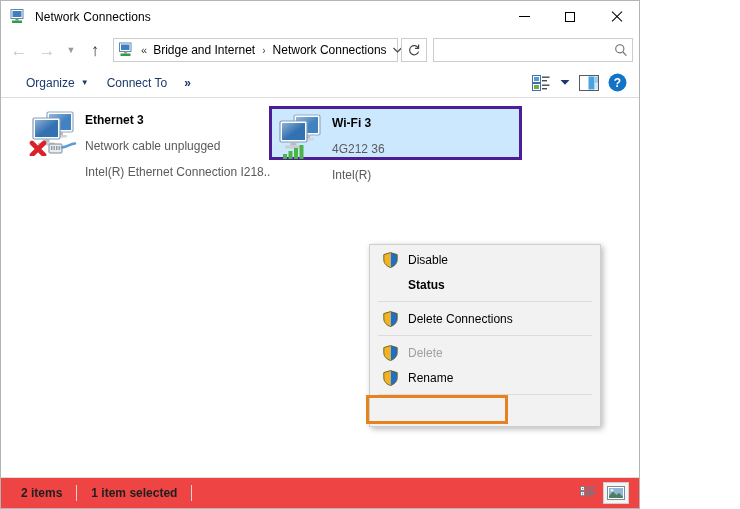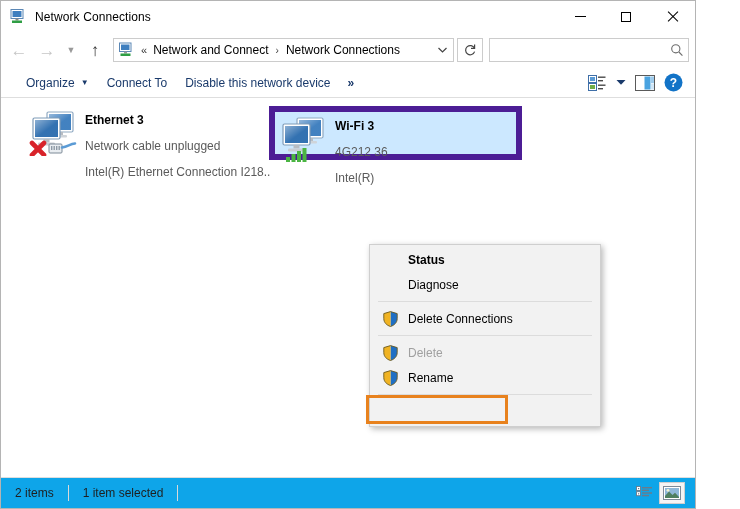--- a/index.html
+++ b/index.html
@@ -5,21 +5,21 @@
   * { box-sizing: border-box; }
   html, body {
     margin: 0; padding: 0;
     width: 740px; height: 509px;
     background: #ffffff;
     font-family: "Liberation Sans", sans-serif;
     overflow: hidden;
   }
   #window {
     position: absolute; left: 0; top: 0;
-    width: 696px; height: 509px;
+    width: 640px; height: 509px;
     background: #ffffff;
     border: 1px solid #b4b4b4;
     display: flex; flex-direction: column;
   }
 
   
   #titlebar {
     height: 31px; min-height: 31px;
     display: flex; align-items: center;
     background: #ffffff;
@@ -124,21 +124,21 @@
   }
   .conn-item {
     position: absolute; top: 8px;
     width: 250px; height: 54px;
     display: flex; align-items: flex-start;
     padding: 4px 4px 0 4px;
     cursor: default;
   }
   .conn-item.selected {
     background: #cce8ff;
-    border: 6px solid #4c1d95;
+    border: 3px solid #4c1d95;
   }
   .conn-icon { width: 50px; height: 46px; position: relative; flex: none; }
   .conn-text { margin-left: 6px; padding-top: 3px; overflow: hidden; }
   .conn-name { font-size: 12px; color: #000; font-weight: bold; white-space: nowrap; }
   .conn-sub {
     font-size: 12px; color: #5a5a5a; margin-top: 12px; white-space: nowrap;
   }
 
   
   #ctxmenu {
@@ -165,22 +165,23 @@
     width: 142px; height: 29px;
     border: 3px solid #e8821e;
     box-sizing: border-box;
     pointer-events: none;
   }
 
   
   #statusbar {
     height: 30px; min-height: 30px;
     display: flex; align-items: center;
-    background: #0ea5e9;
-    padding-left: 14px;
+    background: #ef4444;
+    padding-left: 20px;
+    font-weight: bold;
   }
   .st-txt { font-size: 12px; color: #1f1f1f; }
   .st-div { width: 1px; height: 16px; background: #d9d9d9; margin: 0 14px; }
   #st-right { margin-left: auto; display: flex; align-items: center; padding-right: 10px; }
   .st-viewbtn {
     width: 26px; height: 22px; display: flex; align-items: center; justify-content: center;
     cursor: default; margin-left: 2px;
   }
   .st-viewbtn.active { border: 1px solid #cfcfcf; background: #f4f4f4; }
 </style>
@@ -230,21 +231,21 @@
     <div id="crumbbox">
       <span id="crumb-icon">
         <svg width="16" height="16" viewBox="0 0 16 16">
           <rect x="0.5" y="1" width="11.5" height="8.5" fill="#ffffff" stroke="#5b87b5" stroke-width="1"></rect>
           <rect x="2" y="2.5" width="8.5" height="5.5" fill="#3f7fbf"></rect>
           <rect x="5" y="9.5" width="3" height="2" fill="#9a9a9a"></rect>
           <rect x="1.5" y="11.5" width="10" height="2.5" fill="#2f9e44"></rect>
         </svg>
       </span>
       <span class="crumb-dbl">«</span>
-      <span class="crumb-txt">Network and Connect</span>
+      <span class="crumb-txt">Bridge and Internet</span>
       <span class="crumb-sep">›</span>
       <span class="crumb-txt">Network Connections</span>
       <span id="crumb-drop">
         <svg width="9" height="6" viewBox="0 0 9 6">
             <path d="M0.5 1 L4.5 5 L8.5 1" stroke="#444" stroke-width="1.2" fill="none"></path>
           </svg>
       </span>
     </div>
 
     <div id="refreshbtn">
@@ -265,23 +266,20 @@
     </div>
   </div>
 
   <div id="toolbar">
     <div class="tbitem">
       <span>Organize</span>
       <span class="tb-caret">▼</span>
     </div>
     <div class="tbitem">
       <span>Connect To</span>
-    </div>
-    <div class="tbitem">
-      <span>Disable this network device</span>
     </div>
     <div class="tbitem" style="font-weight:bold;padding-left:8px;">
       <span>»</span>
     </div>
 
     <div id="tb-right">
       <div class="tbicon">
         <svg width="18" height="16" viewBox="0 0 18 16">
           <rect x="0.5" y="0.5" width="8" height="7" fill="#ffffff" stroke="#3f6fa8" stroke-width="1"></rect>
           <rect x="2" y="2" width="5" height="4" fill="#5b9bd5"></rect>
@@ -391,31 +389,37 @@
       </span>
       <span class="conn-text">
         <div class="conn-name">Wi-Fi 3</div>
         <div class="conn-sub">4G212 36</div>
         <div class="conn-sub">Intel(R)</div>
       </span>
     </div>
 
     <div id="ctxmenu">
 
+      <div class="mi">
+        <span class="mi-ico">
+          <svg width="15" height="16" viewBox="0 0 15 16">
+            <path d="M7.5 0.6 L14.2 2.6 L14.2 7.6 C14.2 11.6 11.2 14.4 7.5 15.5 L7.5 0.6 Z" fill="#1f6fc4"></path>
+            <path d="M7.5 0.6 L0.8 2.6 L0.8 7.6 C0.8 11.6 3.8 14.4 7.5 15.5 L7.5 0.6 Z" fill="#f0b323"></path>
+            <path d="M7.5 0.6 L14.2 2.6 L14.2 7.6 C14.2 11.6 11.2 14.4 7.5 15.5 C3.8 14.4 0.8 11.6 0.8 7.6 L0.8 2.6 Z" fill="none" stroke="#6b5a1e" stroke-width="0.9"></path>
+          </svg>
+        </span>
+        <span class="mi-label">Disable</span>
+      </div>
 
 
       <div class="mi bold">
         <span class="mi-ico"></span>
         <span class="mi-label">Status</span>
       </div>
 
-      <div class="mi">
-        <span class="mi-ico"></span>
-        <span class="mi-label">Diagnose</span>
-      </div>
 
       <div class="mi-sep"></div>
 
       <div class="mi">
         <span class="mi-ico">
           <svg width="15" height="16" viewBox="0 0 15 16">
             <path d="M7.5 0.6 L14.2 2.6 L14.2 7.6 C14.2 11.6 11.2 14.4 7.5 15.5 L7.5 0.6 Z" fill="#1f6fc4"></path>
             <path d="M7.5 0.6 L0.8 2.6 L0.8 7.6 C0.8 11.6 3.8 14.4 7.5 15.5 L7.5 0.6 Z" fill="#f0b323"></path>
             <path d="M7.5 0.6 L14.2 2.6 L14.2 7.6 C14.2 11.6 11.2 14.4 7.5 15.5 C3.8 14.4 0.8 11.6 0.8 7.6 L0.8 2.6 Z" fill="none" stroke="#6b5a1e" stroke-width="0.9"></path>
           </svg>

